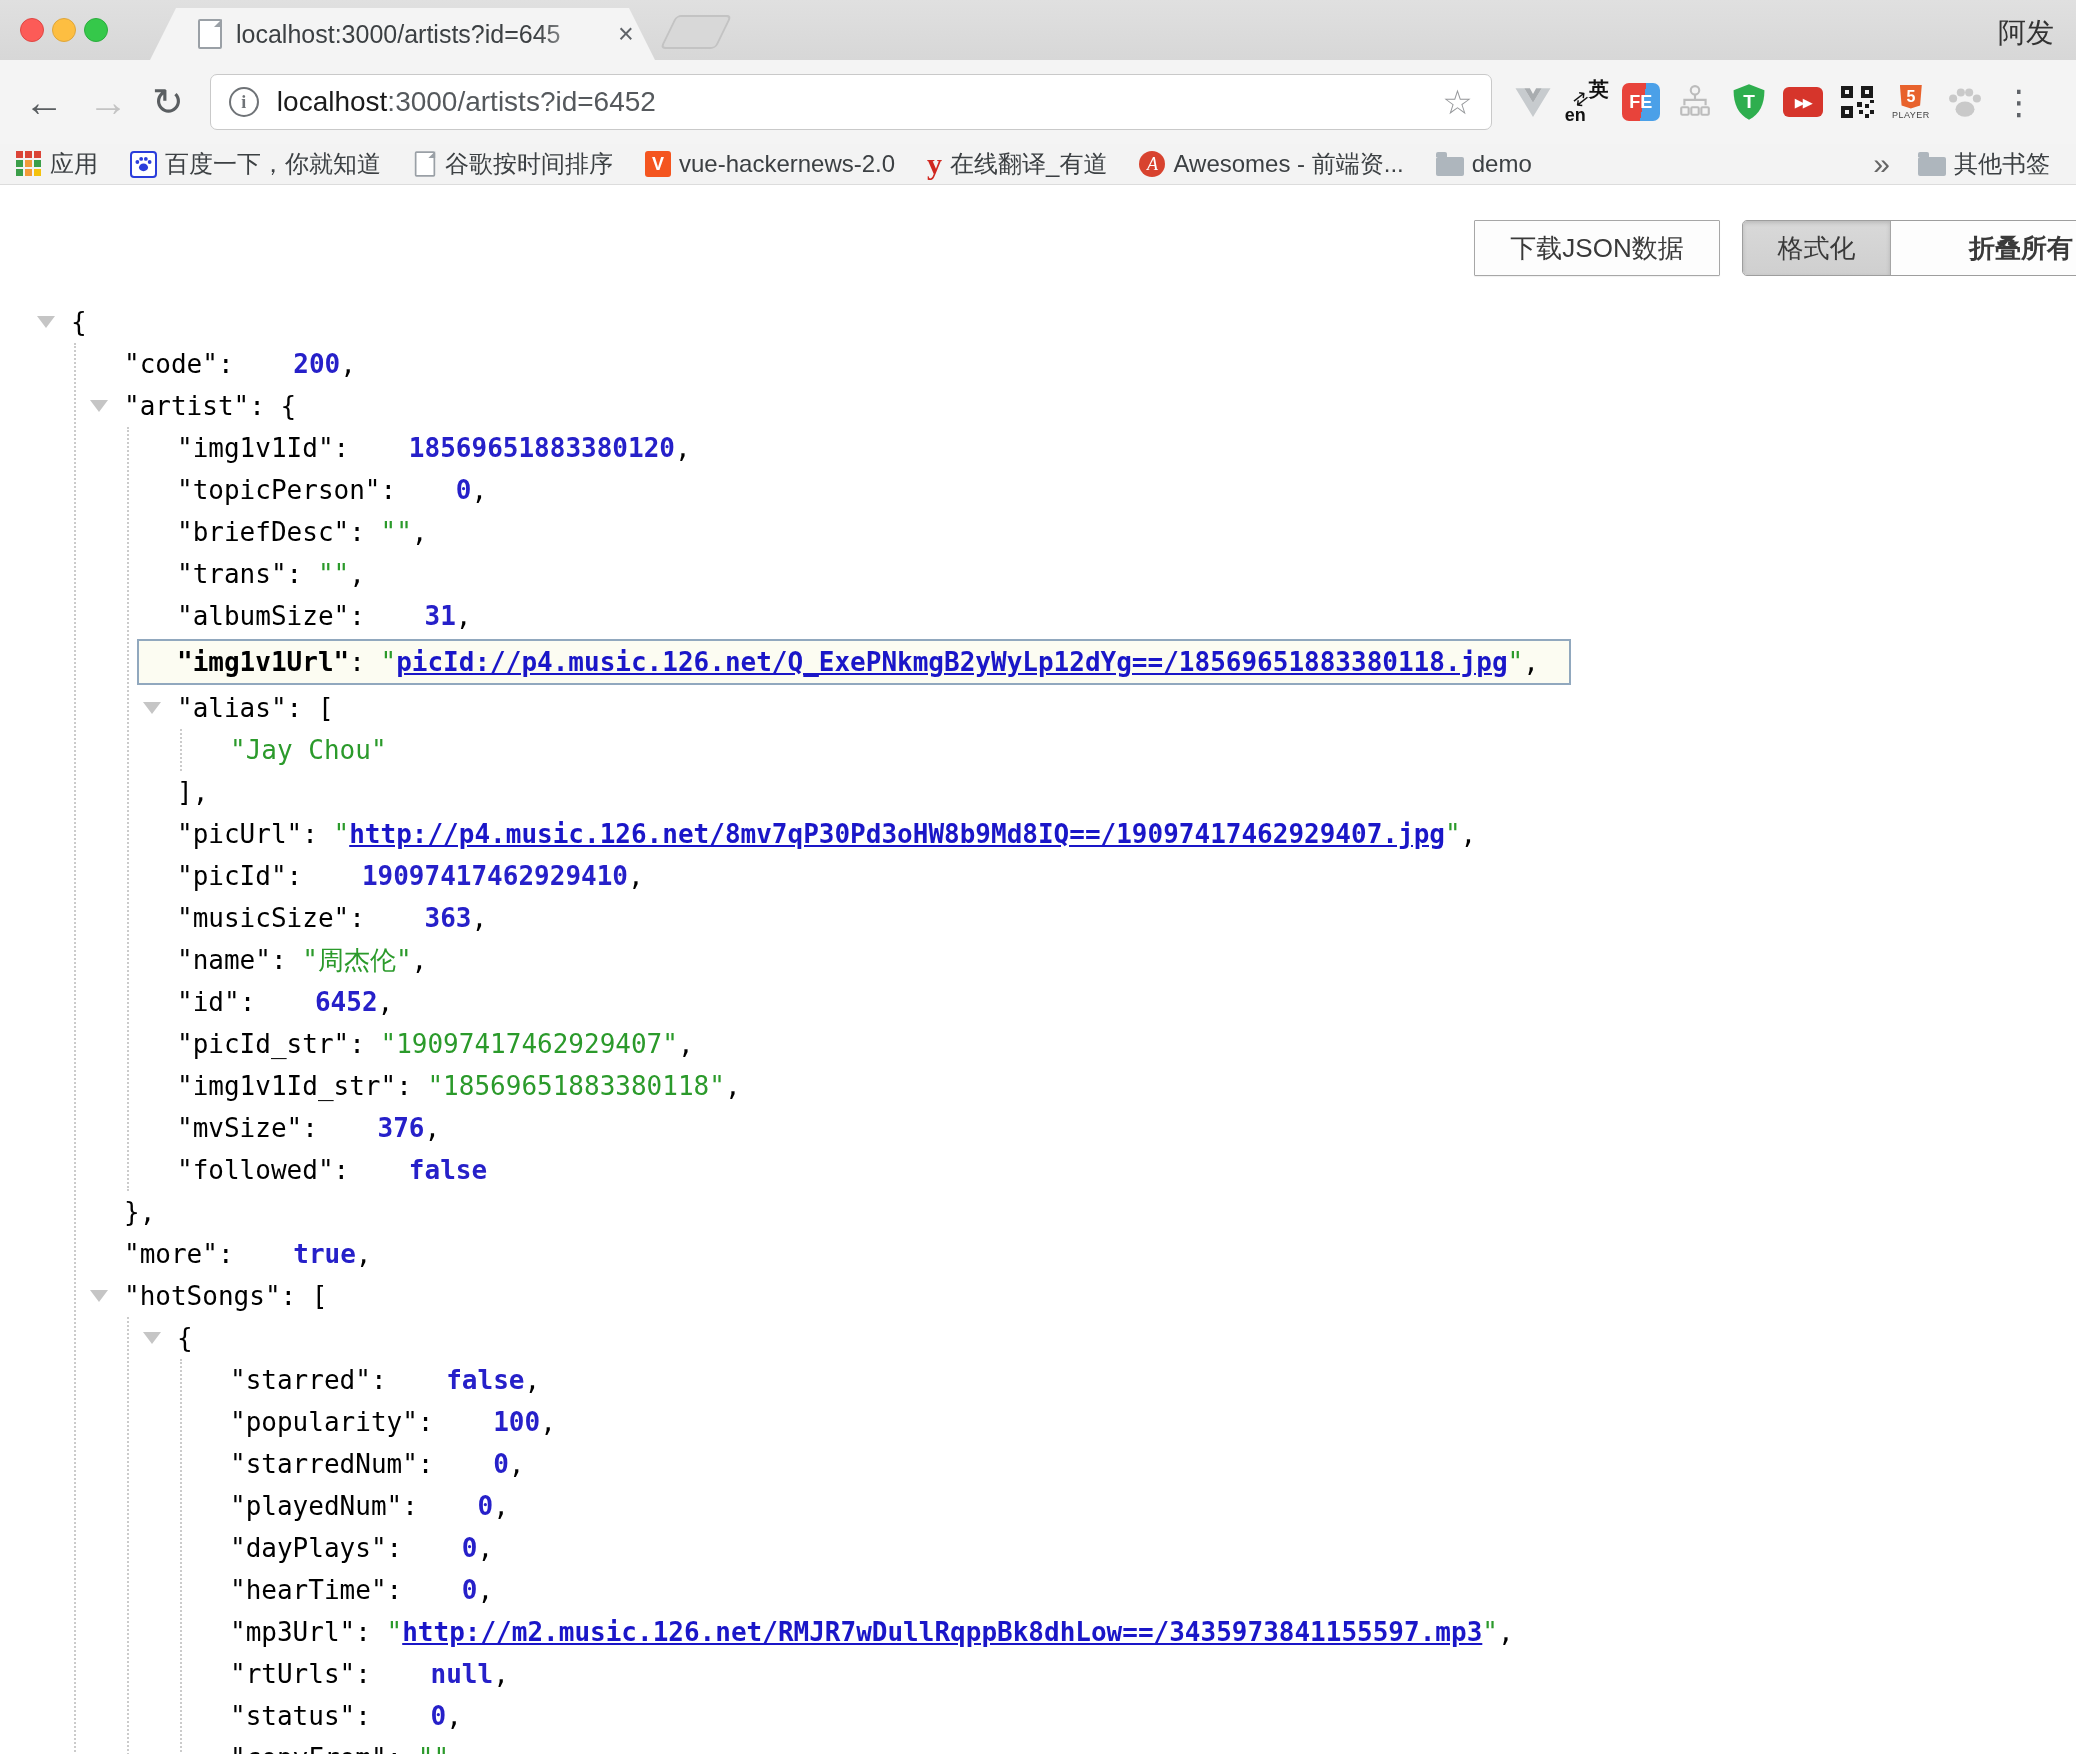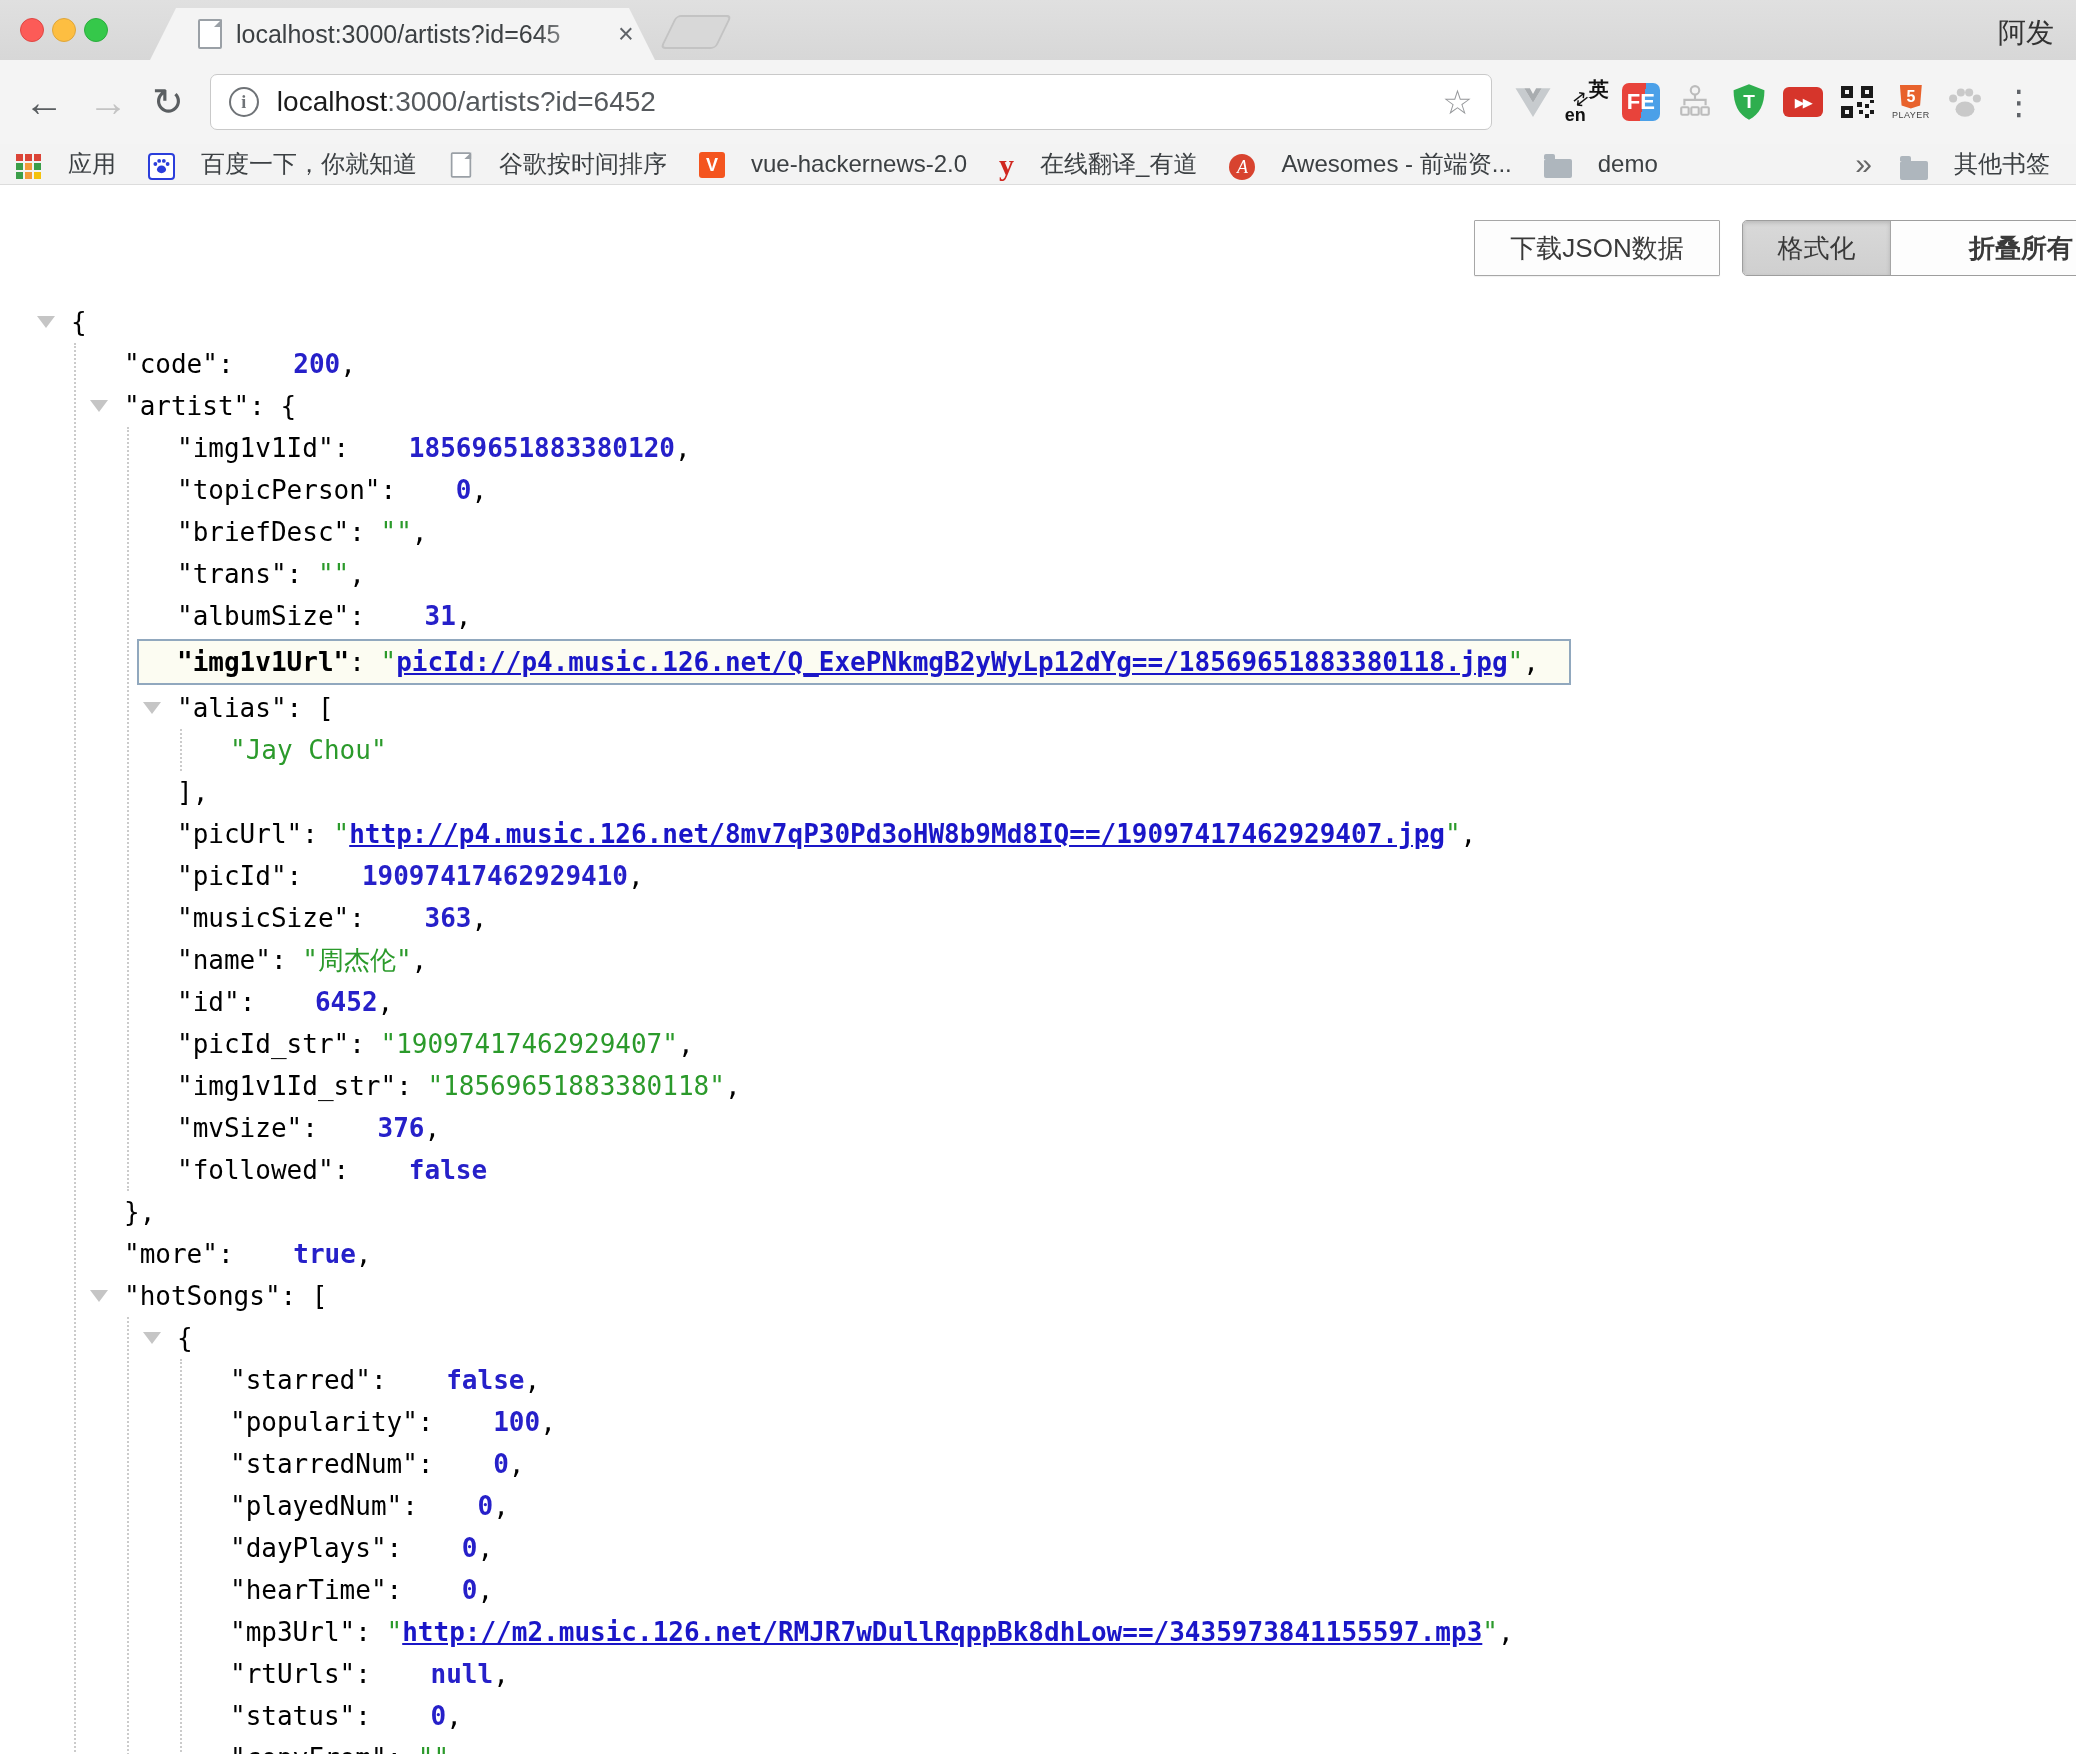--- a/index.html
+++ b/index.html
@@ -45,33 +45,33 @@
   .star{margin-left:auto;font-size:34px;color:#96989B;line-height:1;}
   .exts{display:flex;align-items:center;margin-left:14px;}
   .ext{width:54px;height:54px;display:flex;align-items:center;justify-content:center;position:relative;flex:none;}
 
   
   .t-wrap{width:44px;height:44px;position:relative;}
   .t-zh{position:absolute;right:0;top:-4px;font-size:20px;color:#111;font-weight:bold;}
   .t-en{position:absolute;left:0;bottom:-2px;font-size:18px;color:#111;font-weight:bold;}
   .t-ar{position:absolute;left:8px;top:8px;font-size:18px;color:#111;transform:rotate(-38deg);}
   .fe{width:38px;height:38px;border-radius:7px;display:flex;align-items:center;justify-content:center;
-      background:linear-gradient(100deg,#E8433B 55%,#4BA0E8 55%);color:#fff;font-weight:bold;font-size:22px;}
+      background:linear-gradient(100deg,#E8433B 55%,#4BA0E8 55%);color:#fff;font-weight:bold;font-size:18px;}
   .ff{width:40px;height:30px;border-radius:6px;background:#D6352B;color:#fff;font-size:13px;
       display:flex;align-items:center;justify-content:center;letter-spacing:-2px;}
   .h5{display:flex;flex-direction:column;align-items:center;}
   .h5 .five{width:22px;height:24px;background:#E8622C;color:#fff;font-weight:bold;font-size:16px;
       display:flex;align-items:center;justify-content:center;clip-path:polygon(0 0,100% 0,92% 88%,50% 100%,8% 88%);}
   .h5 .lbl{font-size:9px;color:#444;letter-spacing:.5px;margin-top:1px;}
   .menu-dots{font-size:34px;color:#5F6368;}
 
   
   .bmbar{position:absolute;left:0;top:144px;width:100%;height:41px;background:#F3F3F3;
        border-bottom:1px solid #DCDCDC;display:flex;align-items:center;font-size:24px;color:#3C4043;box-sizing:border-box;}
-  .bm{display:flex;align-items:flex-end;margin-left:32px;gap:26px;white-space:nowrap;}
+  .bm{display:flex;align-items:center;margin-left:32px;gap:8px;white-space:nowrap;}
   .bm:first-child{margin-left:16px;}
   .grid{width:26px;height:26px;display:grid;grid-template-columns:repeat(3,7px);grid-template-rows:repeat(3,7px);gap:2px;}
   .grid i{display:block;}
   .grid i:nth-child(1),.grid i:nth-child(2),.grid i:nth-child(3){background:#DB4437;}
   .grid i:nth-child(4),.grid i:nth-child(6),.grid i:nth-child(7){background:#3B9E49;}
   .grid i:nth-child(5),.grid i:nth-child(8){background:#F29B38;}
   .grid i:nth-child(9){background:#F4C20D;}
   .baidu{width:27px;height:27px;border:2px solid #2A3DDB;border-radius:4px;background:#fff;
        display:flex;align-items:center;justify-content:center;box-sizing:border-box;}
   .vmark{width:26px;height:26px;background:#F4551F;border-radius:3px;color:#fff;font-weight:bold;

